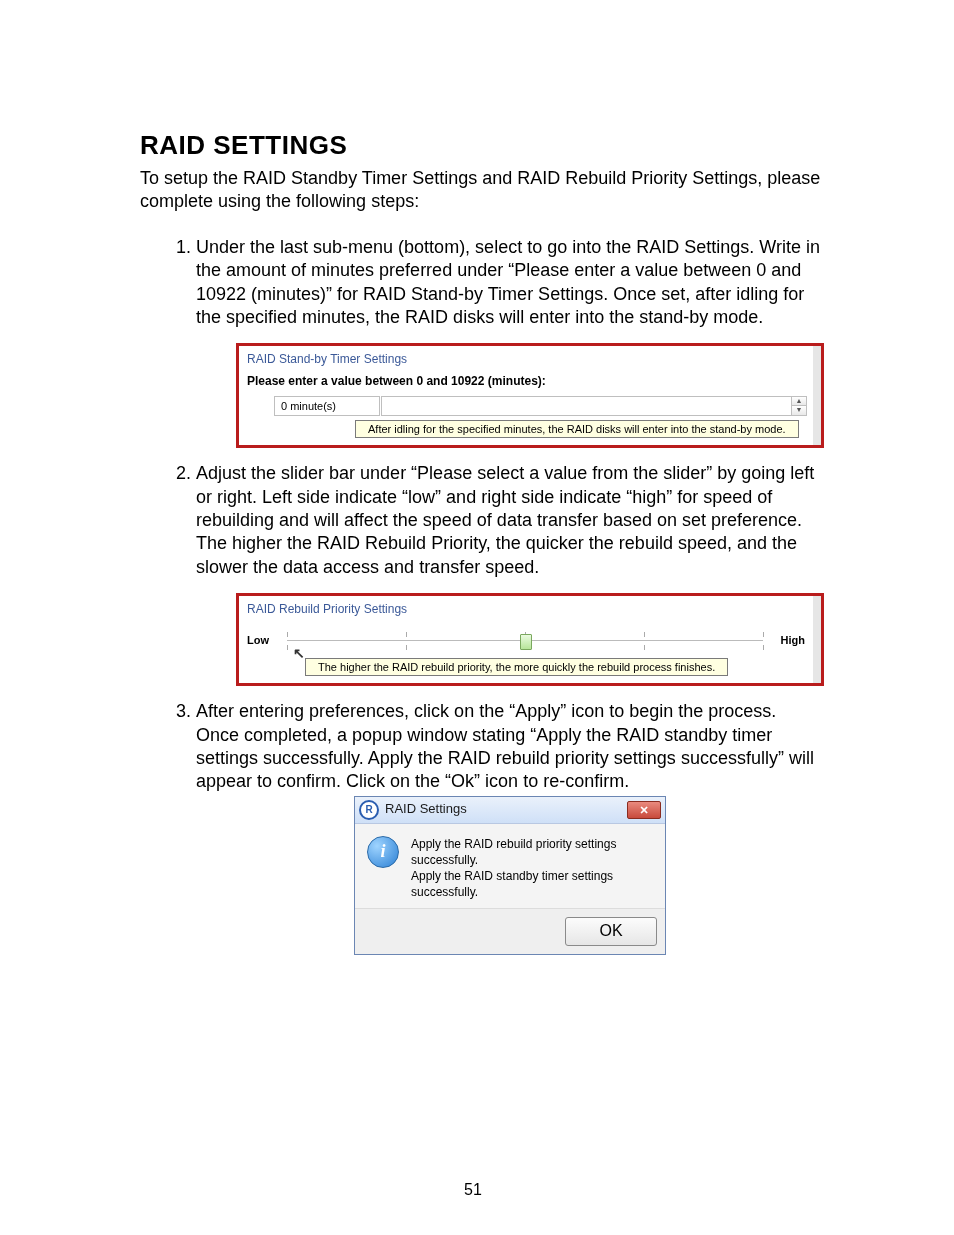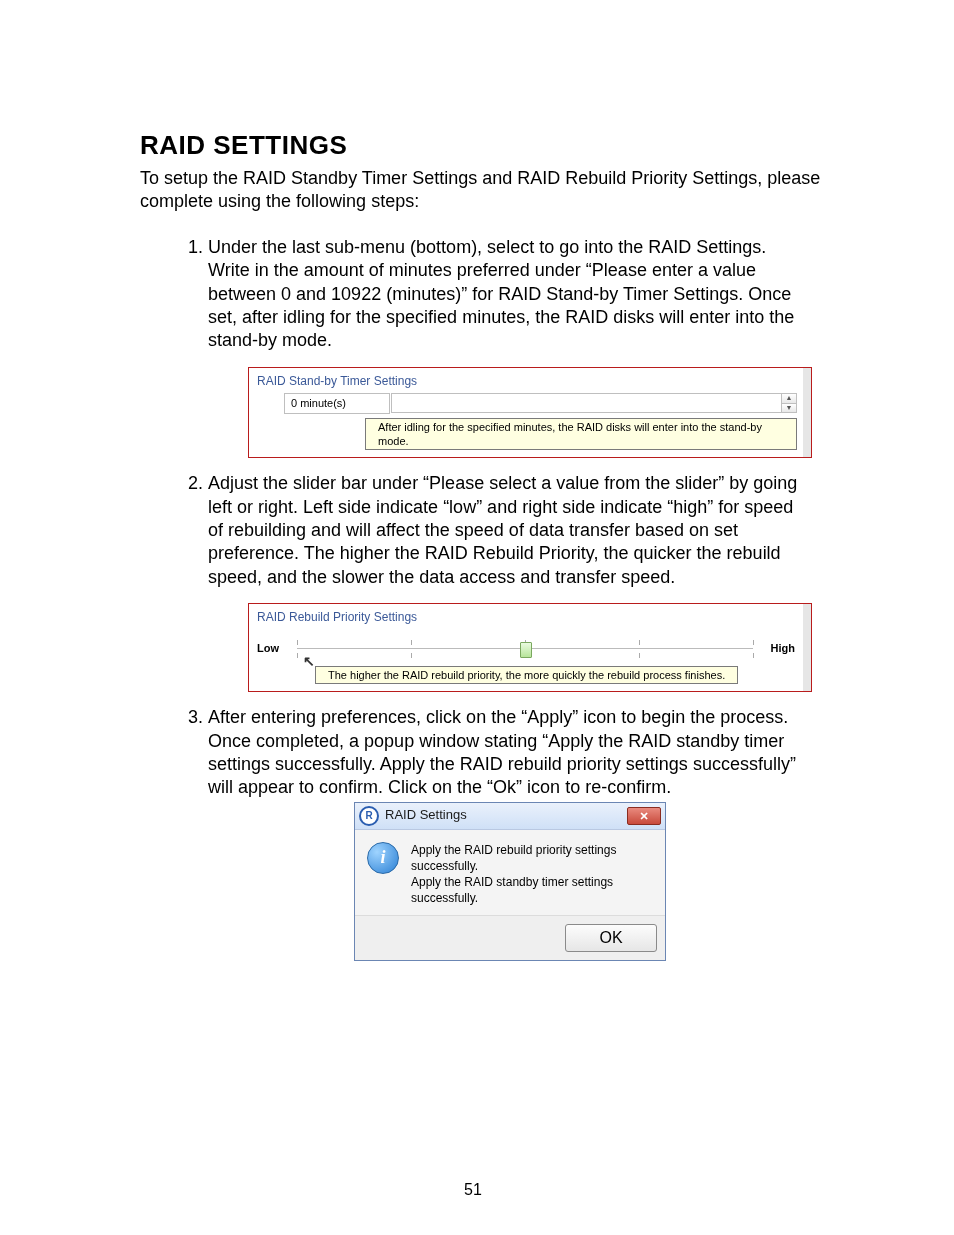--- a/index.html
+++ b/index.html
@@ -22,32 +22,32 @@
     font-size: 26px;
     margin: 0 0 6px 0;
     letter-spacing: 0.5px;
   }
   .intro {
     font-size: 18px;
     line-height: 1.3;
     margin: 0 0 22px 0;
   }
   ol.steps {
-    margin: 12px;
+    margin: 0;
     padding-left: 56px;
     font-size: 18px;
     line-height: 1.3;
   }
   ol.steps > li {
     margin-bottom: 14px;
   }
   .screenshot-box {
     margin: 14px 0 14px 40px;
     background: #fff;
-    border: 1px solid #b91c1c;
+    border: 3px solid #b91c1c;
     position: relative;
   }
   .panel-outer {
     border-right: 8px solid #e6e6e6;
     padding: 4px 6px 6px 6px;
   }
   .panel-title {
     color: #3b5998;
     font-size: 12px;
     padding: 2px 2px 4px 2px;
@@ -241,20 +241,21 @@
   <h1>RAID SETTINGS</h1>
   <p class="intro">To setup the RAID Standby Timer Settings and RAID Rebuild Priority Settings, please complete using the following steps:</p>
 
   <ol class="steps">
     <li>
       <span>Under the last sub-menu (bottom), select to go into the RAID Settings.  Write in the amount of minutes preferred under “Please enter a value between 0 and 10922 (minutes)” for RAID Stand-by Timer Settings.  Once set, after idling for the specified minutes, the RAID disks will enter into the stand-by mode.</span>
 
       <div class="screenshot-box">
         <div class="panel-outer">
           <div class="panel-title">RAID Stand-by Timer Settings</div>
+          <div class="panel-label">Please enter a value between 0 and 10922 (minutes):</div>
           <div class="input-row">
             <div class="minute-cell">0 minute(s)</div>
             <div class="spinner-row">
               <div class="spinner-text"></div>
               <div class="spinner-btns">
                 <div class="spud">▲</div>
                 <div class="spdn">▼</div>
               </div>
             </div>
           </div>

